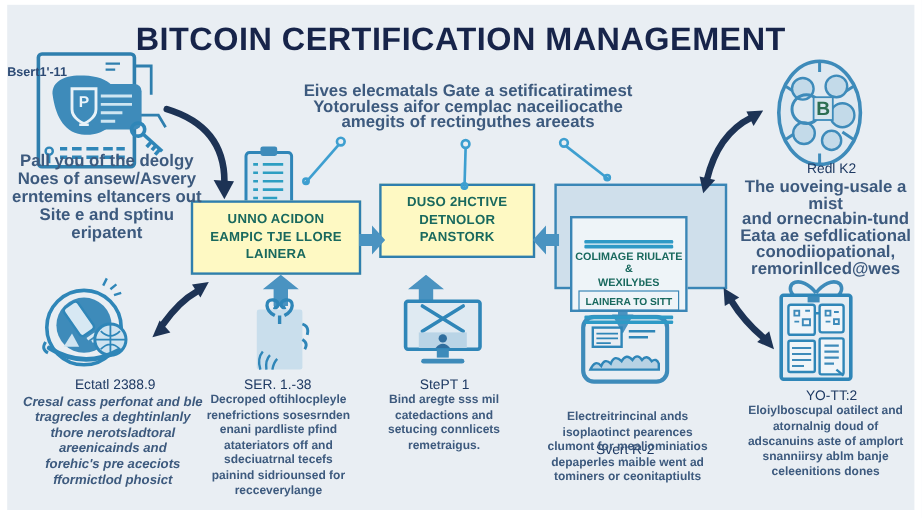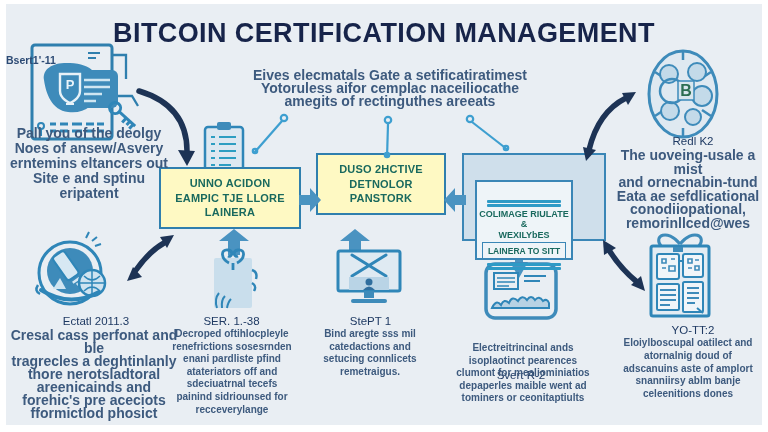--- a/index.html
+++ b/index.html
@@ -8,21 +8,21 @@
   #stage{position:absolute;left:6px;top:4px;right:6px;bottom:7px;background:#e9eef3;overflow:hidden;}
   .abs{position:absolute;}
   
   .title{left:0;top:14px;width:100%;text-align:center;font-size:27px;font-weight:bold;
          color:#17244a;letter-spacing:.4px;z-index:5;}
   .sub-head{left:0;top:50px;width:100%;text-align:left;font-size:10.5px;font-weight:bold;
             color:#2c4a74;z-index:5;}
   .tb{ text-align:center;font-size:14px;line-height:13px;font-weight:600;color:#3d5a7e;z-index:5;}
   .sub-lines{left:224px;top:65px;width:320px;}
   .lt-text{left:2px;top:122px;width:162px;line-height:15px;}
-  .lb-text{left:2px;top:325px;width:172px;font-size:14px;}
+  .lb-text{left:2px;top:325px;width:172px;font-size:11px;font-style:italic;}
   .ser-text{left:152px;top:324px;width:148px;font-size:10px;line-height:12.6px;}
   .stept-text{left:303px;top:324px;width:122px;font-size:10px;line-height:12.6px;}
   .svert-text{left:438px;top:338px;width:158px;font-size:10px;line-height:12.6px;}
   .rt-text{left:600px;top:145px;width:164px;line-height:13.5px;}
   .rb-text{left:596px;top:333px;width:172px;font-size:10px;line-height:12.8px;}
   .hd{text-align:center;font-size:11.5px;font-weight:normal;color:#1f3a63;z-index:5;}
   .lb-head{left:15px;top:311px;width:150px;}
   .ser-head{left:158px;top:311px;width:135px;}
   .stept-head{left:312px;top:311px;width:105px;}
   .svert-head{left:455px;top:325px;width:120px;margin-top:40px;}
@@ -50,21 +50,21 @@
 <body>
 
 <div id="frame">
 <div id="stage">
 
   <div class="abs title">BITCOIN CERTIFICATION MANAGEMENT</div>
   <div class="abs sub-head">Bsert1'-11</div>
   <div class="abs tb sub-lines">Eives elecmatals Gate a setificatiratimest<br>Yotoruless aifor cemplac naceiliocathe<br>amegits of rectinguthes areeats</div>
 
   <div class="abs tb lt-text">Pall you of the deolgy<br>Noes of ansew/Asvery<br>erntemins eltancers out<br>Site e and sptinu eripatent</div>
-  <div class="abs hd lb-head">Ectatl 2011.3</div>
+  <div class="abs hd lb-head">Ectatl 2388.9</div>
   <div class="abs tb lb-text">Cresal cass perfonat and ble<br>tragrecles a deghtinlanly<br>thore nerotsladtoral<br>areenicainds and<br>forehic's pre aceciots<br>fformictlod phosict</div>
 
   <div class="abs hd ser-head">SER. 1.-38</div>
   <div class="abs tb ser-text">Decroped oftihlocpleyle<br>renefrictions sosesrnden<br>enani pardliste pfind<br>atateriators off and<br>sdeciuatrnal tecefs<br>painind sidriounsed for<br>recceverylange</div>
   <div class="abs hd stept-head">StePT 1</div>
   <div class="abs tb stept-text">Bind aregte sss mil<br>catedactions and<br>setucing connlicets<br>remetraigus.</div>
   <div class="abs hd svert-head">Svert R-2</div>
   <div class="abs tb svert-text">Electreitrincinal ands<br>isoplaotinct pearences<br>clumont for mealiominiatios<br>depaperles maible went ad<br>tominers or ceonitaptiults</div>
 
   <div class="abs hd rt-head">Redl K2</div>

